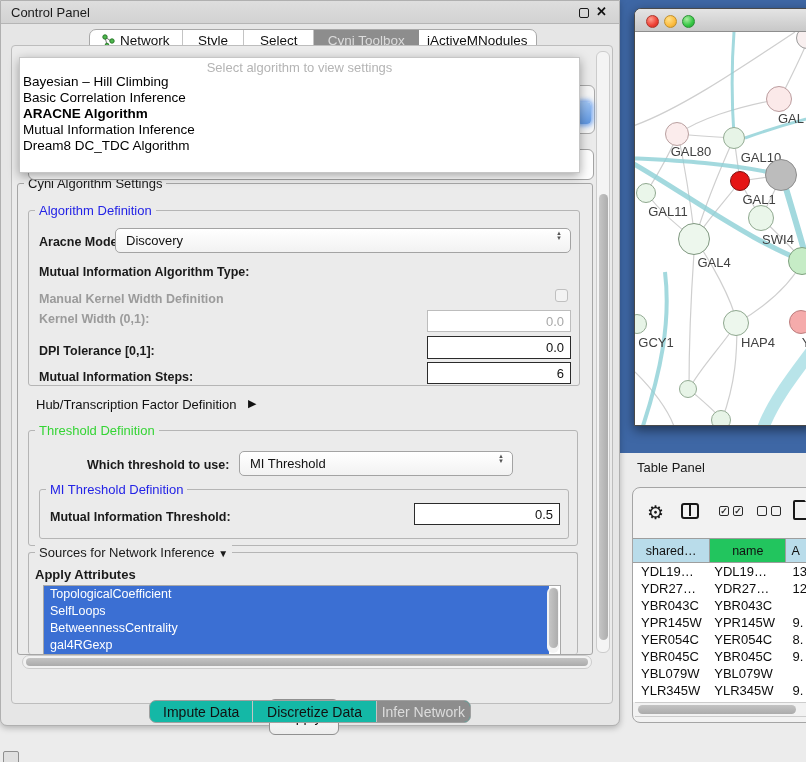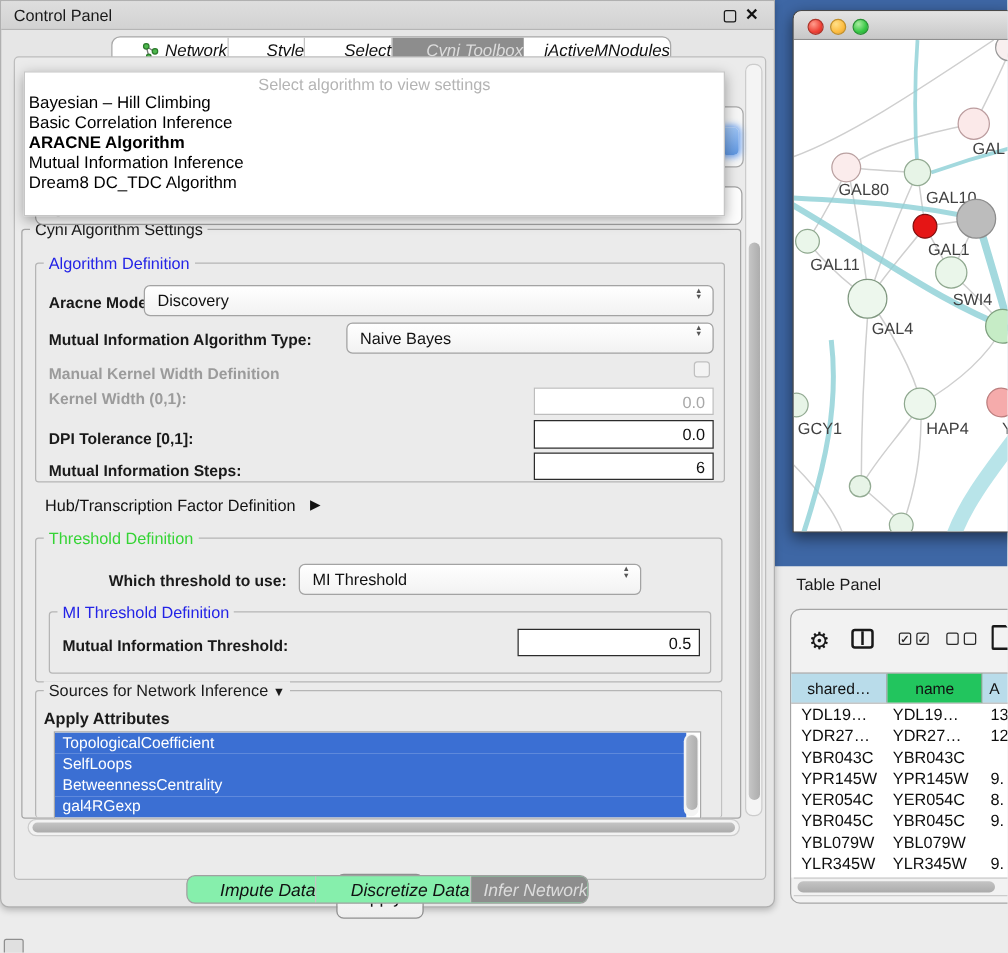--- a/index.html
+++ b/index.html
@@ -13,22 +13,22 @@
     border:1px solid #b0b0b0; border-radius:0 0 7px 7px; box-shadow:0 2px 6px rgba(0,0,0,.25); }
   .cp-titlebar { left:0; top:0; width:618px; height:23px;
     background:linear-gradient(#dedede,#d2d2d2); border-bottom:1px solid #b5b5b5; }
   .cp-title { left:10px; top:4px; font-size:13px; color:#1a1a1a; }
   .float-box { left:578px; top:7px; width:10px; height:10px; border:1.6px solid #1a1a1a; border-radius:2px; }
   .close-x { left:595px; top:3px; font-size:13px; font-weight:bold; color:#111; }
 
   
   .tabbar { left:88px; top:28px; width:448px; height:23px; background:#fff;
     border:1px solid #a8a8a8; border-radius:7px; overflow:hidden; display:flex; }
-  .tab { height:100%; display:flex; align-items:center; justify-content:flex-end;
-    font-size:13.5px; color:#111; border-right:1px solid #c4c4c4;font-style:italic; }
+  .tab { height:100%; display:flex; align-items:center; justify-content:center;
+    font-size:13.5px; color:#111; border-right:1px solid #c4c4c4; }
   .tab:last-child { border-right:none; }
   .tab.sel { background:#8d8d8d; color:#dcdcdc; border-right:none; }
 
   
   .content-panel { left:10px; top:44px; width:602px; height:659px; background:#ebebeb;
     border:1px solid #bdbdbd; border-radius:4px; }
 
   
   .group { position:absolute; border:1px solid #a6a6a6; border-radius:3px; }
   .group-label { position:absolute; top:-8px; left:6px; background:#ebebeb; padding:0 4px;
@@ -58,21 +58,21 @@
   .hthumb { position:absolute; background:linear-gradient(#c4c4c4,#ababab); border-radius:5px; }
 
   
   .attr-list { position:absolute; background:#fff; border:1px solid #a8a8a8; overflow:hidden; }
   .attr-item { height:17px; background:#3b6fd3; color:#fff; font-size:12.5px; line-height:17px; padding-left:6px;
     width:505px; }
 
   .apply-btn { position:absolute; background:linear-gradient(#ffffff,#ededed); border:1px solid #909090;
     border-radius:6px; font-size:14px; color:#111; display:flex; align-items:center; justify-content:center; }
 
-  .bottom-tabbar { left:148px; top:699px; width:322px; height:23px; background:#86efac;
+  .bottom-tabbar { left:148px; top:699px; width:322px; height:23px; background:#14b8a6;
     border:1px solid #a0a0a0; border-radius:7px; overflow:hidden; display:flex; position:absolute; }
 
   
   .dropdown { left:18px; top:56px; width:561px; height:116px; background:#fff;
     border:1px solid #c6c6c6; box-shadow:0 3px 10px rgba(0,0,0,.35); z-index:50; }
   .dd-prompt { height:16px; text-align:center; font-size:13px; color:#b4b4b4; padding-top:2px; }
   .dd-item { height:16px; font-size:13.5px; color:#000; line-height:16px; padding-left:3px; white-space:nowrap; }
   .dd-item.bold { font-weight:bold; }
 
   
@@ -322,24 +322,20 @@
       <div class="group" style="left:10px; top:26px; width:552px; height:176px; border-color:#b5b5b5;">
         <span class="group-label lbl-blue">Algorithm Definition</span>
 
         <span class="fieldlabel" style="left:10px; top:24px;">Aracne Mode:</span>
         <div class="combo" style="left:86px; top:17px; width:456px; height:25px;">
           <span>Discovery</span>
           <span class="stepper"><span>▲</span><br><span>▼</span></span>
         </div>
 
         <span class="fieldlabel" style="left:10px; top:54px;">Mutual Information Algorithm Type:</span>
-        <div class="combo" style="left:248px; top:47px; width:294px; height:25px;">
-          <span>Naive Bayes</span>
-          <span class="stepper"><span>▲</span><br><span>▼</span></span>
-        </div>
 
         <span class="fieldlabel dis" style="left:10px; top:81px;">Manual Kernel Width Definition</span>
         <div class="checkbox" style="left:526px; top:78px;"></div>
 
         <span class="fieldlabel dis" style="left:10px; top:101px;">Kernel Width (0,1):</span>
         <div class="tfield dis" style="left:398px; top:99px; width:144px; height:22px;">
             <span>0.0</span>
           </div>
 
         <span class="fieldlabel" style="left:10px; top:133px;">DPI Tolerance [0,1]:</span>

